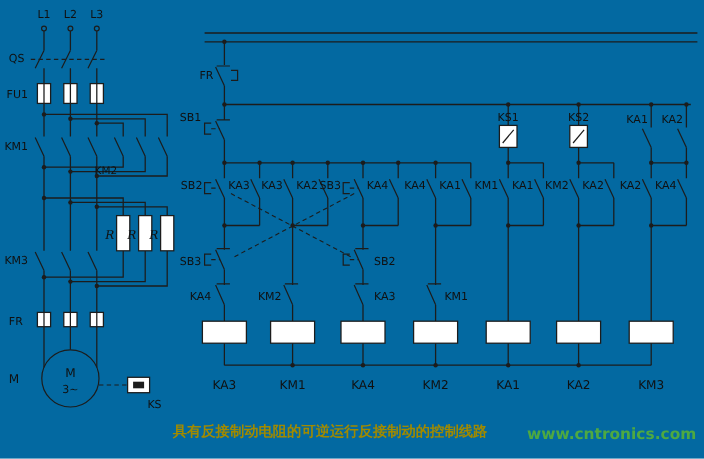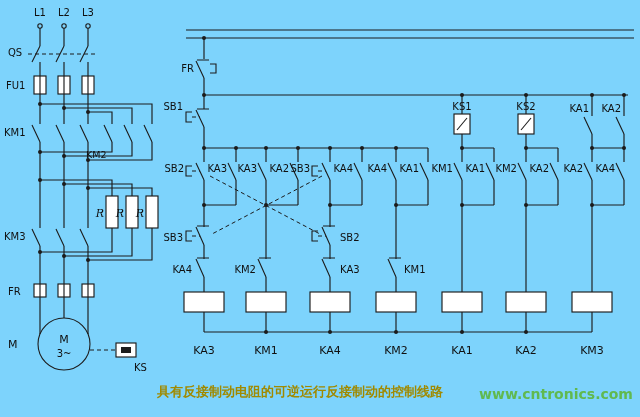--- a/index.html
+++ b/index.html
@@ -1,16 +1,16 @@
 <!DOCTYPE html>
 <html><head>
 <meta charset="utf-8">
 <style>
   html,body{margin:0;padding:0;background:#fff;}
-  .stage{position:relative;width:640px;height:417px;background:#7dd3fc;overflow:hidden;
+  .stage{position:relative;width:640px;height:417px;background:#0369a1;overflow:hidden;
          font-family:"DejaVu Sans",sans-serif;}
   svg{display:block;}
   .wire{stroke:#1c1c1c;stroke-width:1.15;fill:none;}
   .sym{stroke:#1c1c1c;stroke-width:1.1;fill:none;}
   .box{stroke:#1c1c1c;stroke-width:1.15;fill:#ffffff;}
   .dashed{stroke:#1c1c1c;stroke-width:1;fill:none;stroke-dasharray:4 3;}
   .dot{fill:#1c1c1c;stroke:none;}
   .solid{fill:#1c1c1c;stroke:none;}
   .lbl{font:10px "DejaVu Sans",sans-serif;fill:#101010;stroke:none;}
   .lbl-sm{font:9.5px "DejaVu Sans",sans-serif;fill:#101010;stroke:none;}

